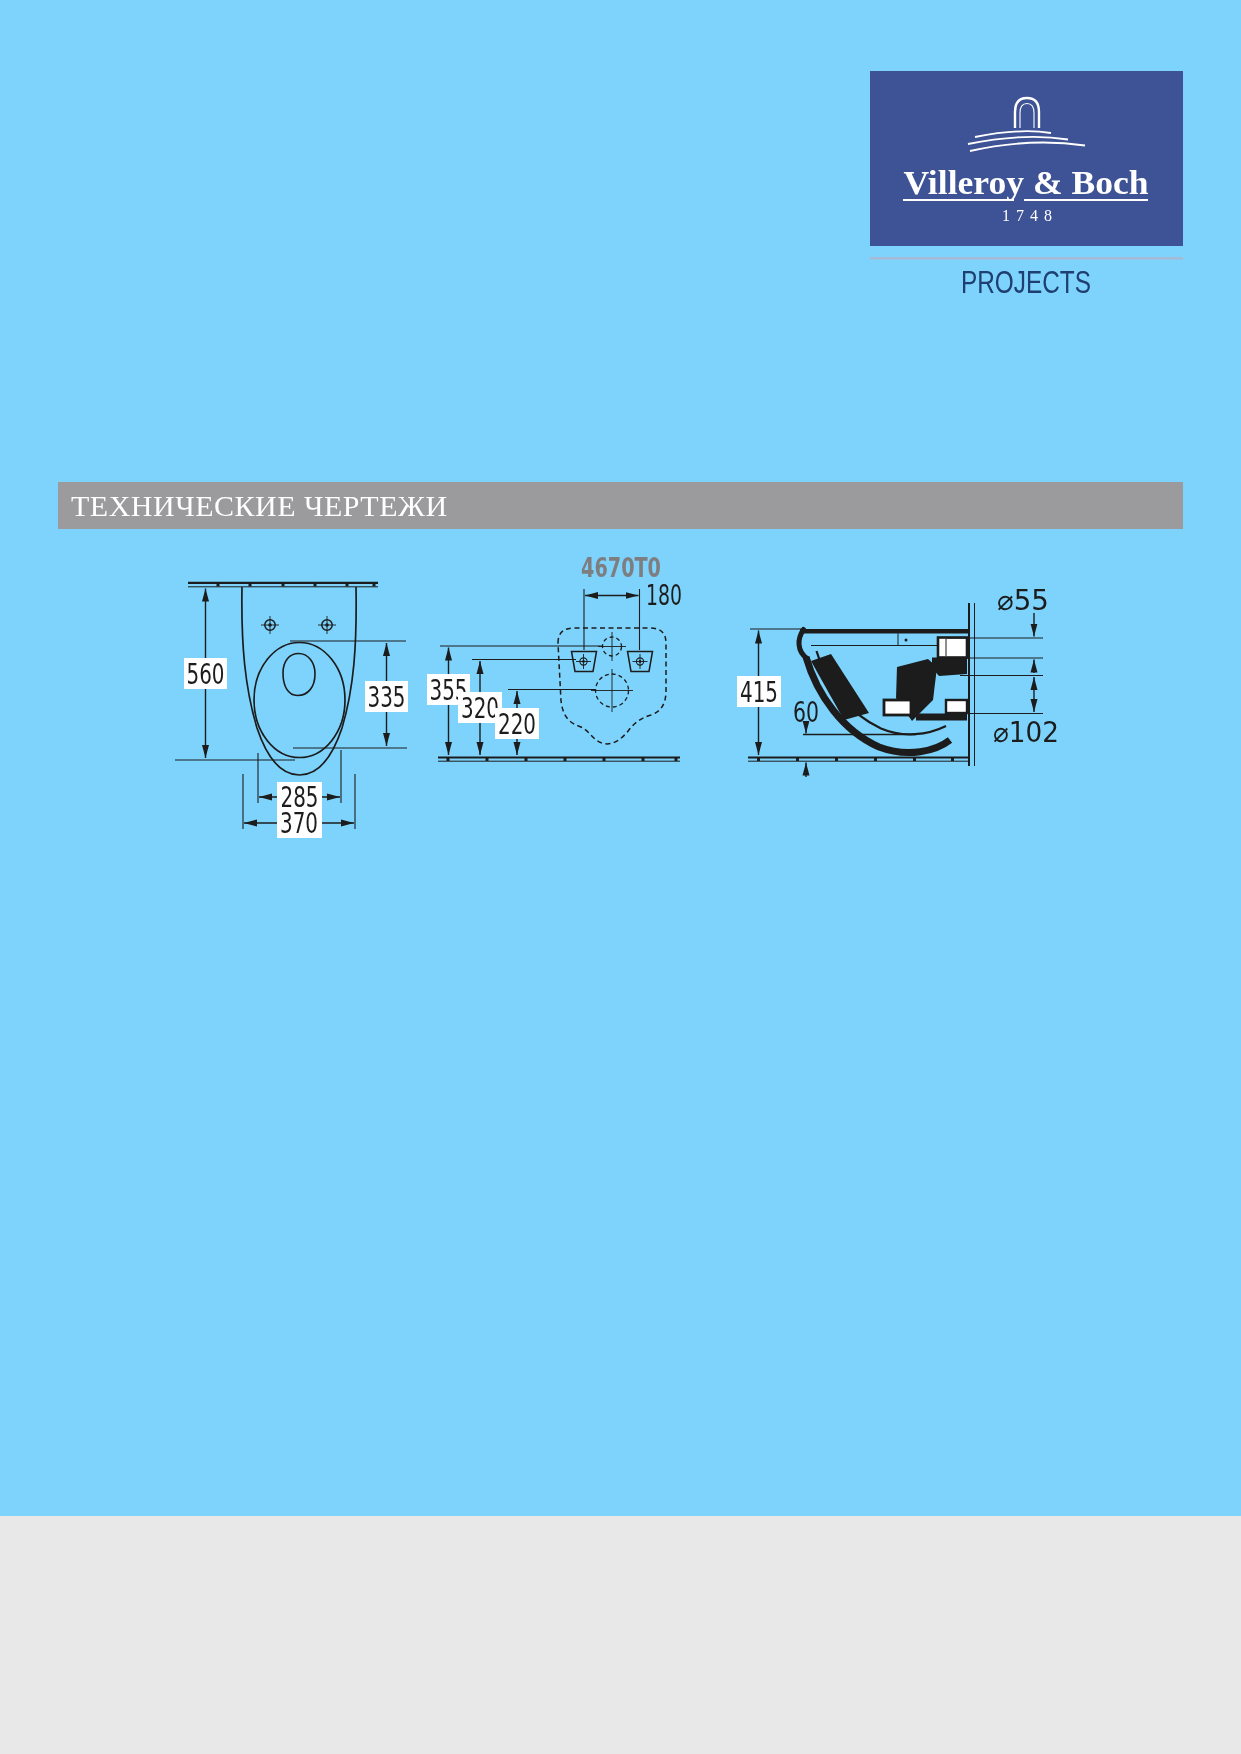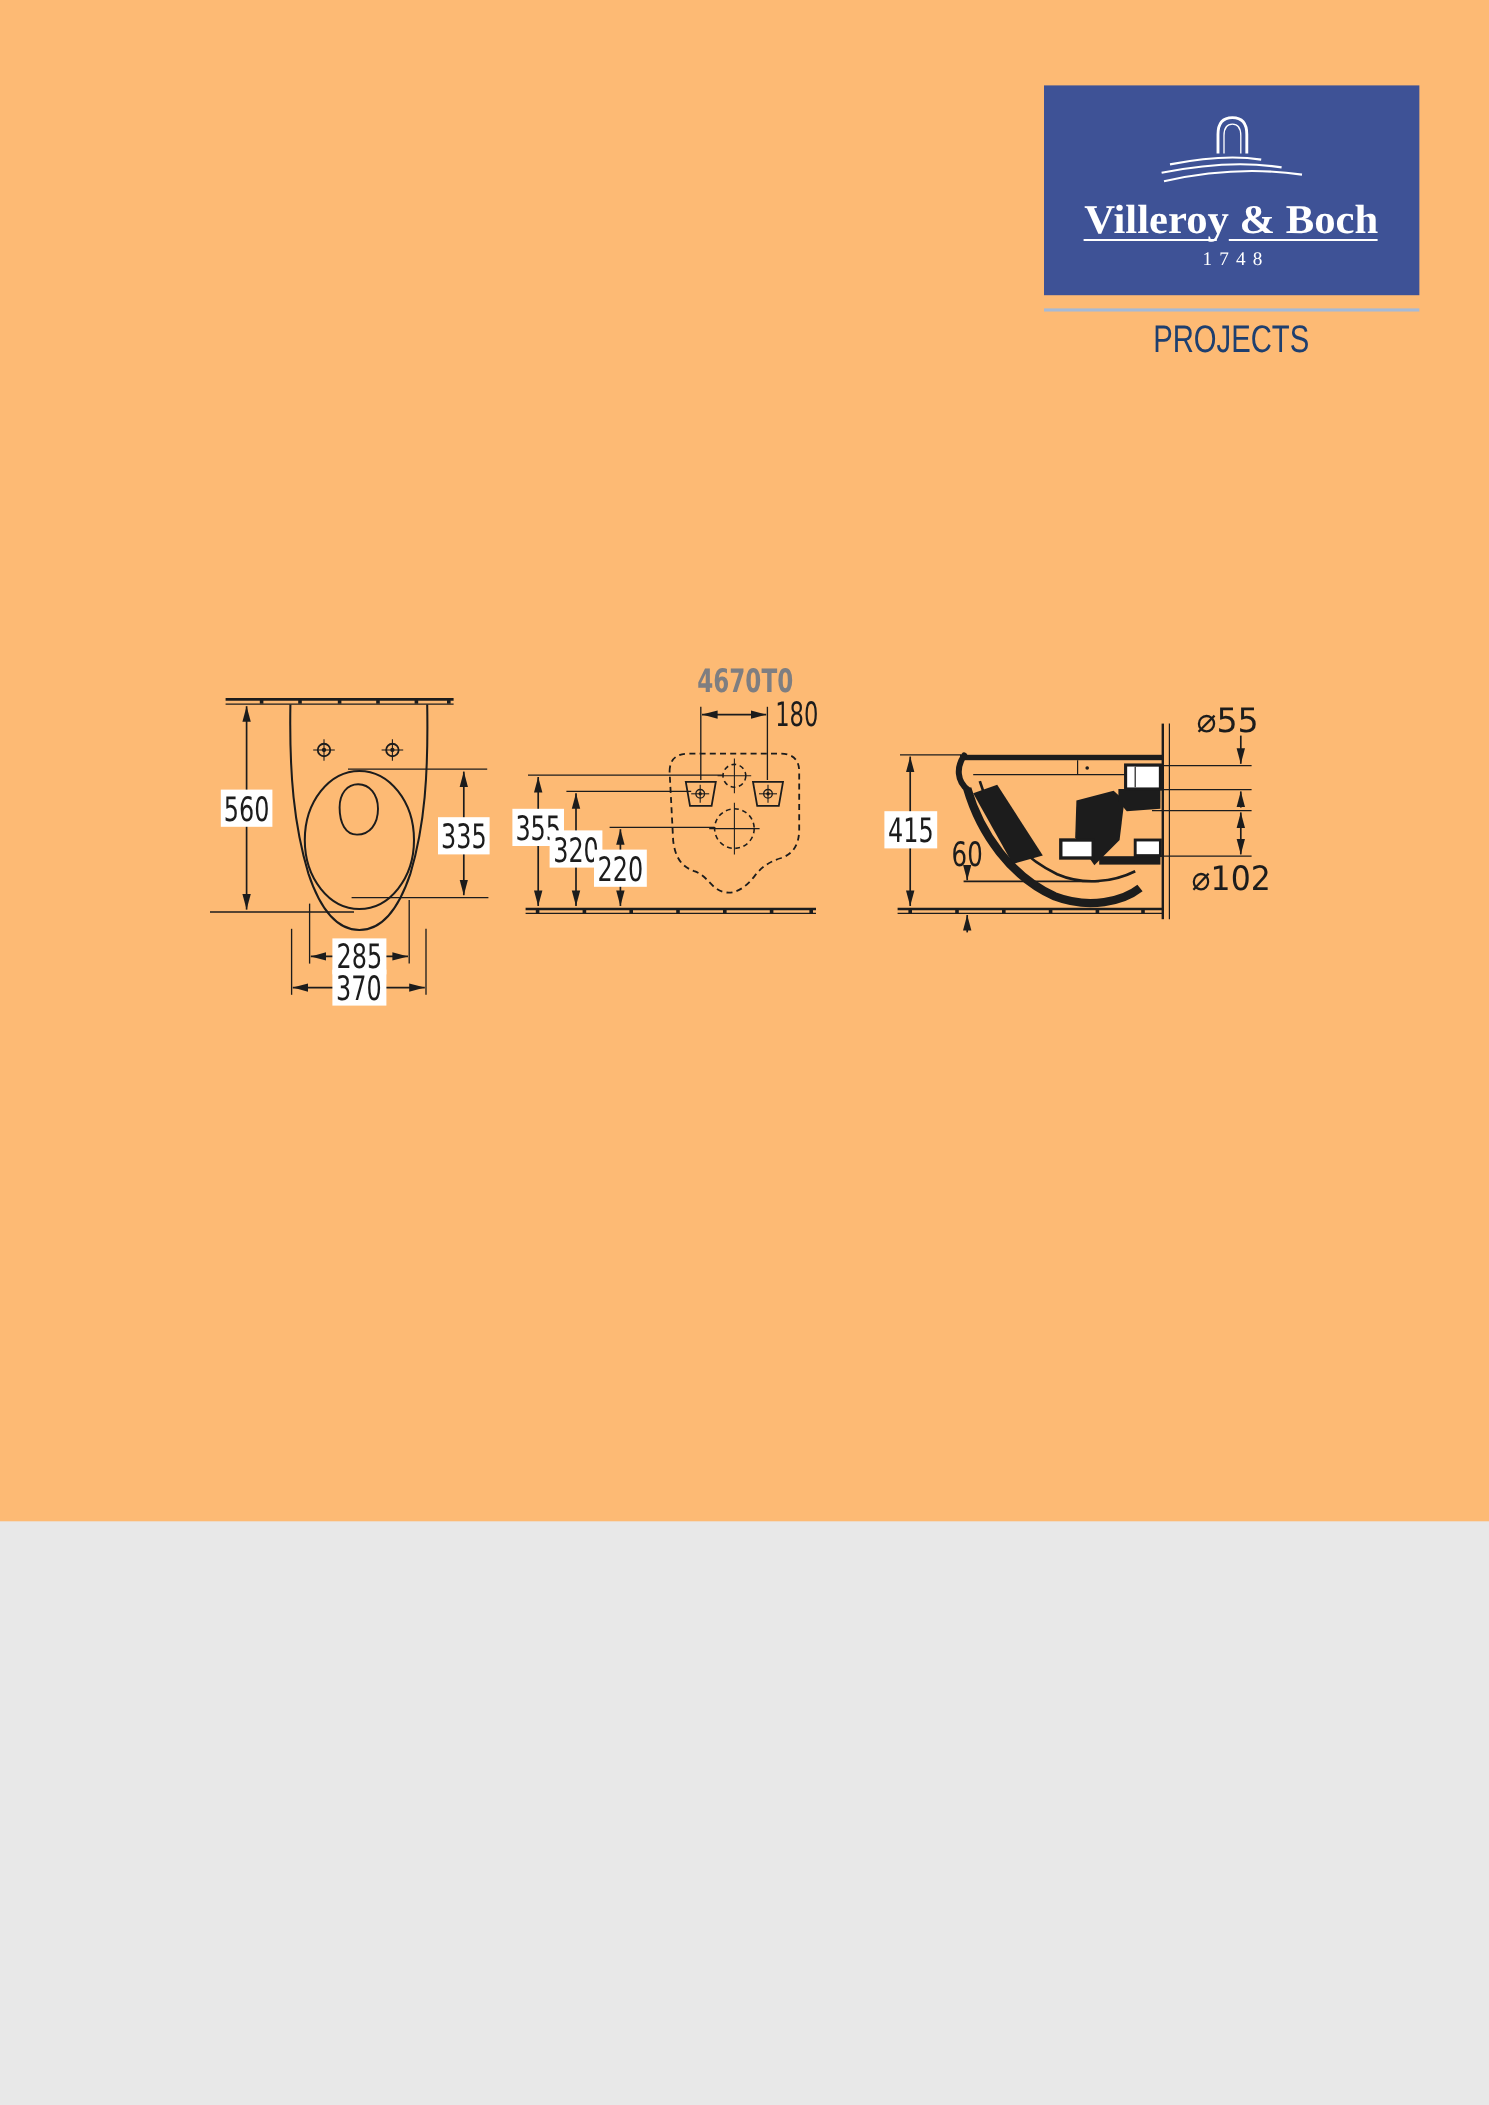--- a/index.html
+++ b/index.html
@@ -1,17 +1,17 @@
 <!DOCTYPE html>
 <html><head>
 <meta charset="utf-8">
 <style>
   html,body{margin:0;padding:0;background:#e8e8e8;}
   .page{
-    position:relative;width:1241px;height:1268px;background:#fdba74;
+    position:relative;width:1241px;height:1516px;background:#7dd3fc;
     font-family:"DejaVu Sans",sans-serif;overflow:hidden;margin:0 auto;
   }
   
   .logo-svg{position:absolute;left:870px;top:71px;}
   .logo-brand{font-family:"Liberation Serif",serif;font-weight:bold;fill:#ffffff;}
   .logo-year{font-family:"Liberation Serif",serif;fill:#ffffff;letter-spacing:6px;}
   .logo-tagline{font-family:"Liberation Sans",sans-serif;font-weight:500;}
   
   .section-bar{
     position:absolute;left:58px;top:482px;width:1125px;height:47px;
@@ -50,20 +50,23 @@
     <text class="logo-brand" x="156" y="123" font-size="34" text-anchor="middle" textLength="245" lengthAdjust="spacingAndGlyphs">Villeroy &amp; Boch</text>
     <g stroke="#ffffff" stroke-width="1.8">
       <line x1="33" y1="129" x2="144" y2="129"></line>
       <line x1="154" y1="129" x2="278" y2="129"></line>
     </g>
     <text class="logo-year" x="160" y="150" font-size="16" text-anchor="middle">1748</text>
     <rect x="0" y="186" width="313" height="2.6" fill="#a6bad6"></rect>
     <text class="logo-tagline" x="156" y="222" font-size="32" text-anchor="middle" fill="#1e3f6f" textLength="130" lengthAdjust="spacingAndGlyphs">PROJECTS</text>
   </svg>
 
+  <div class="section-bar" style="background:#9b9a9c;">
+    <span class="section-title">ТЕХНИЧЕСКИЕ ЧЕРТЕЖИ</span>
+  </div>
 
   <svg class="drawings" width="1241" height="880" viewBox="0 0 1241 880">
     <defs>
       <marker id="ah" markerUnits="userSpaceOnUse" markerWidth="14" markerHeight="10" refX="13" refY="4.5" orient="auto-start-reverse">
         <path d="M0,1 L13,4.5 L0,8 Z" fill="#1c1c1c"></path>
       </marker>
     </defs>
 
     <g>
 

